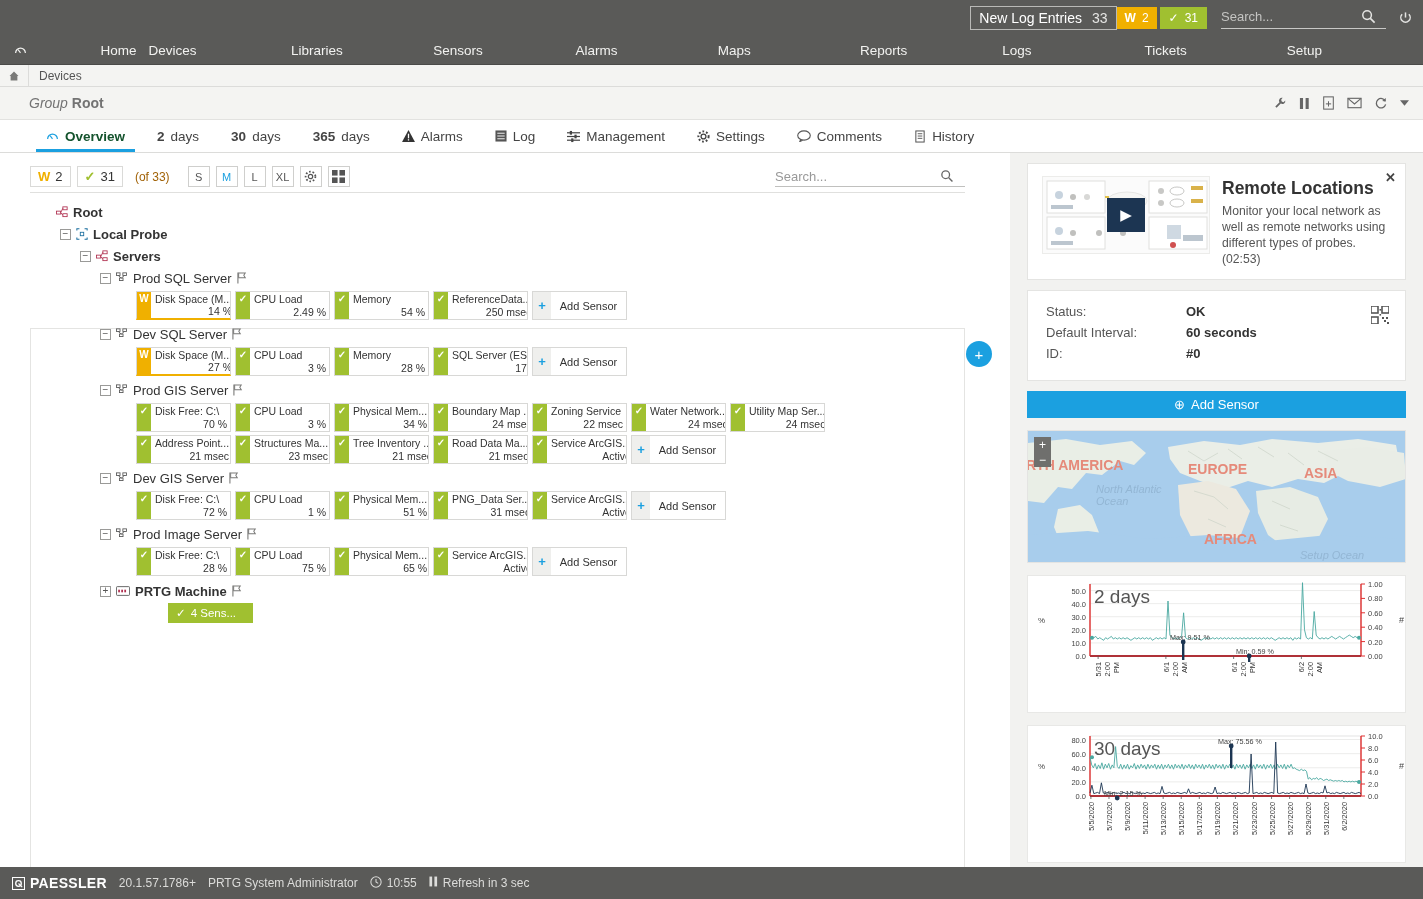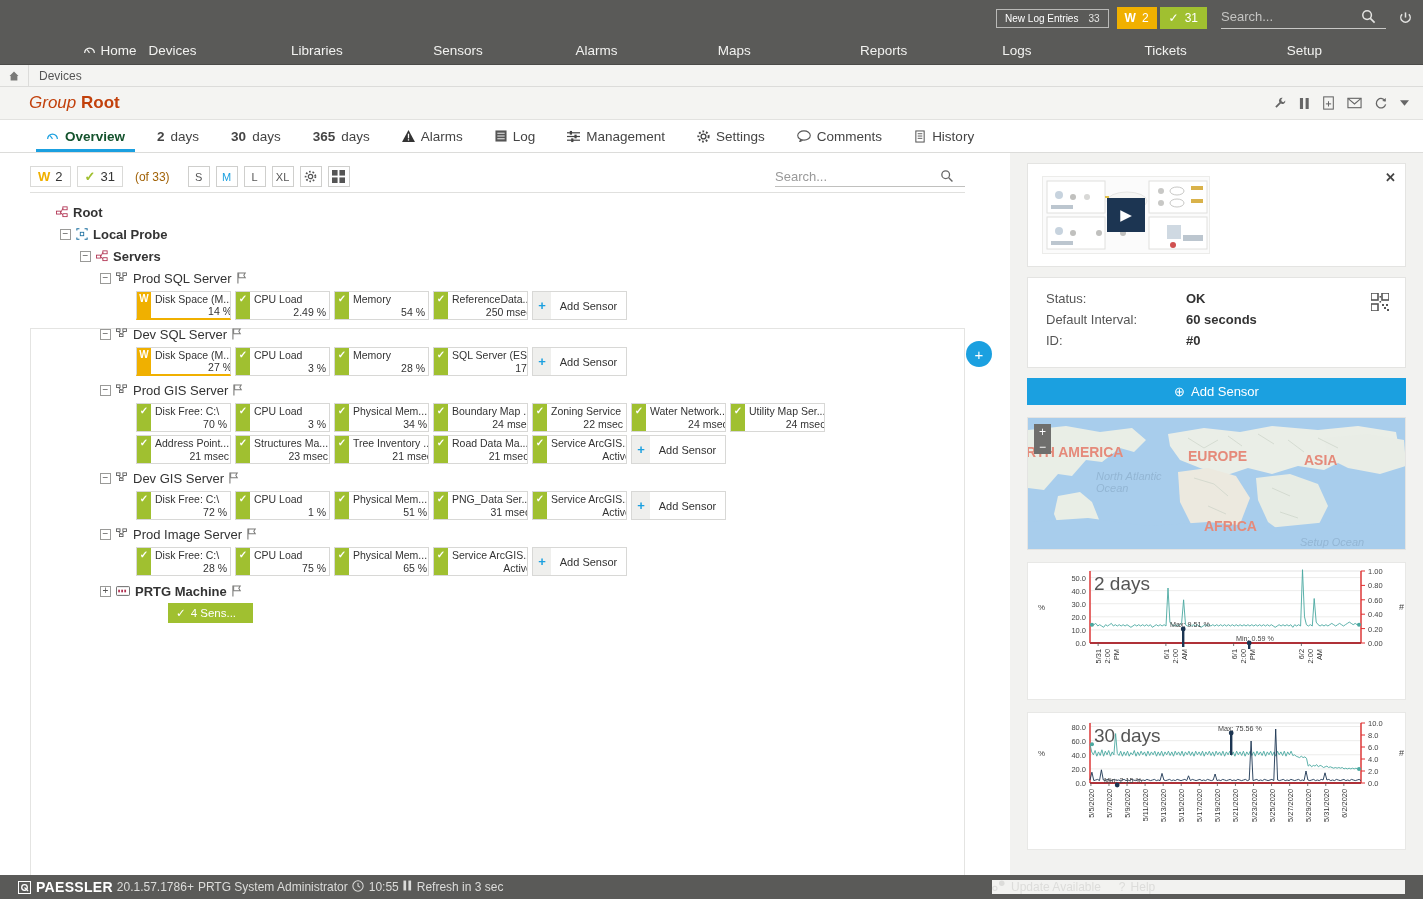--- a/index.html
+++ b/index.html
@@ -14,22 +14,22 @@
     position: relative;
   }
 
   
   .topbar {
     height: 36px; background: #5a5a58;
     display: flex; align-items: center; justify-content: flex-end;
     padding: 0 10px; position: relative;
   }
   .logstat {
-    border: 1px solid #b9b9b7; color: #fff; font-size: 10px;
-    padding: 3px 8px; margin-right: 8px; display: flex; gap: 10px; align-items: center;
+    border: 1px solid #b9b9b7; color: #fff; font-size: 14px;
+    padding: 3px 8px; display: flex; gap: 10px; align-items: center;
   }
   .logstat .cnt { color: #e5e5e3; }
   .badge-w {
     background: #f0b000; color: #fff; font-size: 12px; font-weight: bold;
     padding: 4px 8px; margin-right: 3px; display: flex; gap: 6px; align-items:center;
   }
   .badge-w .num { font-weight: normal; color: #fff; }
   .badge-ok {
     background: #a0c030; color: #fff; font-size: 12px;
     padding: 4px 9px; margin-right: 14px; display: flex; gap: 6px; align-items: center;
@@ -47,42 +47,42 @@
   .power { margin-left: 12px; color: #e4e4e2; font-size: 16px; }
 
   
   .mainnav {
     height: 29px; background: #5a5a58; display: flex; align-items: center;
     border-bottom: 1px solid #4a4a48;
   }
   .mainnav .item {
     color: #f2f2f0; font-size: 13.5px; padding: 0 6px; cursor: pointer;
     display: flex; align-items: center; gap: 5px;
-    width: 148px; justify-content: flex-end;
+    width: 148px; justify-content: space-between;
   }
   .mainnav .item.home { padding-left: 14px; width: 148px; }
   .mainnav .item:not(.home) { justify-content: flex-start; }
 
   
   .crumbbar {
     height: 22px; background: #f4f4f2; border-bottom: 1px solid #dcdcda;
     display: flex; align-items: center; font-size: 12px; color: #555;
   }
   .crumbbar .homeico {
     width: 29px; display:flex; align-items:center; justify-content:center;
     border-right: 1px solid #dcdcda; height: 100%; color:#777;
   }
   .crumbbar .crumb { padding: 0 10px; color: #555; cursor: pointer; }
 
   
   .titlebar {
     height: 33px; background: #f4f4f2; display: flex; align-items: center;
     padding: 0 14px 0 29px; border-bottom: 1px solid #e2e2e0;
   }
-  .titlebar .ttl { font-size: 17px; color: #c2410c; font-weight: bold; }
+  .titlebar .ttl { font-size: 14px; color: #737373; font-weight: bold; }
   .titlebar .ttl em { font-style: italic; font-weight: normal; }
   .titlebar .tools { margin-left: auto; display:flex; align-items:center; gap: 12px; color:#666; }
 
   
   .tabs {
     height: 33px; background: #fff; display: flex; align-items: stretch;
     border-bottom: 1px solid #dcdcda; padding-left: 30px; font-size: 13.5px;
   }
   .tab {
     display: flex; align-items: center; gap: 6px; padding: 0 16px;
@@ -211,23 +211,23 @@
     justify-content:space-around; z-index:3; cursor:pointer;
   }
   .maplabel { position:absolute; color:#e58a7a; font-weight:bold; font-size:14px; z-index:2; }
   .maplabel.ocean { color:#93b6d4; font-style:italic; font-weight:normal; font-size:11px; }
 
   .chartcard { margin: 12px 17px 0 17px; background:#fff; border:1px solid #e8e8e6; height:138px; position:relative; }
   .chart-title { position:absolute; font-size: 19px; color:#555; z-index:4; }
 
   
   .footer {
-    position:absolute; bottom:0; left:0; width:1423px; height:24px;
-    background:#5a5a58; display:flex; align-items:center; padding: 0 18px;
-    color:#dcdcda; font-size:12px; gap: 4px;
+    position:absolute; bottom:0; left:0; width:1423px; height:32px;
+    background:#5a5a58; display:flex; align-items:center; padding: 0 12px;
+    color:#dcdcda; font-size:12px; gap: 12px;
   }
   .footer .brand { font-weight:bold; font-size:14px; color:#fff; letter-spacing:0.3px; display:flex; align-items:center; gap:5px;}
   .footer .right { margin-left:auto; display:flex; gap:18px; align-items:center; }
   .footer .fi { display:flex; align-items:flex-start; gap:5px; }
 
   svg { display:block; }
 </style>
 </head>
 <body>
 
@@ -912,20 +912,24 @@
             <ellipse cx="134" cy="14" rx="7" ry="4" fill="none" stroke="#c8c8c6"></ellipse>
             <ellipse cx="134" cy="26" rx="7" ry="4" fill="none" stroke="#c8c8c6"></ellipse>
             <rect x="148" y="9" width="12" height="4" fill="#d9b24a"></rect>
             <rect x="148" y="22" width="12" height="4" fill="#d9b24a"></rect>
             <rect x="124" y="48" width="14" height="14" fill="#cfd9e2"></rect>
             <rect x="140" y="58" width="20" height="6" fill="#bcc6cf"></rect>
             <circle cx="130" cy="68" r="3" fill="#d05050"></circle>
             <line x1="62" y1="20" x2="66" y2="20" stroke="#e3c24a" stroke-width="2"></line>
           </svg>
           <div class="play">▶</div>
+        </div>
+        <div>
+          <h3>Remote Locations</h3>
+          <p>Monitor your local network as well as remote networks using different types of probes. (02:53)</p>
         </div>
       </div>
     </div>
 
     <div class="card infocard">
       <div class="qr">
         <svg width="18" height="18" viewBox="0 0 18 18">
           <rect x="0" y="0" width="7" height="7" fill="none" stroke="#555" stroke-width="1.6"></rect>
           <rect x="11" y="0" width="7" height="7" fill="none" stroke="#555" stroke-width="1.6"></rect>
           <rect x="0" y="11" width="7" height="7" fill="none" stroke="#555" stroke-width="1.6"></rect>
@@ -1145,28 +1149,13 @@
   </span>
   <span class="fi">
     <span>
         <svg width="9" height="11" viewBox="0 0 10 12">
           <rect x="0.5" y="0.5" width="3" height="11" fill="#dcdcda"></rect>
           <rect x="6" y="0.5" width="3" height="11" fill="#dcdcda"></rect>
         </svg>
       </span>
     <span>Refresh in 3 sec</span>
   </span>
-  <span class="right">
-    <span class="fi">
-      <span>
-          <svg width="14" height="12" viewBox="0 0 15 13">
-            <circle cx="3" cy="9" r="2.3" fill="none" stroke="#dcdcda" stroke-width="1.2"></circle>
-            <circle cx="10.5" cy="3.5" r="3" fill="#dcdcda"></circle>
-          </svg>
-        </span>
-      <span>Update Available</span>
-    </span>
-    <span class="fi">
-      <span>?</span>
-      <span>Help</span>
-    </span>
-  </span>
 </div>
 
 </body></html>

